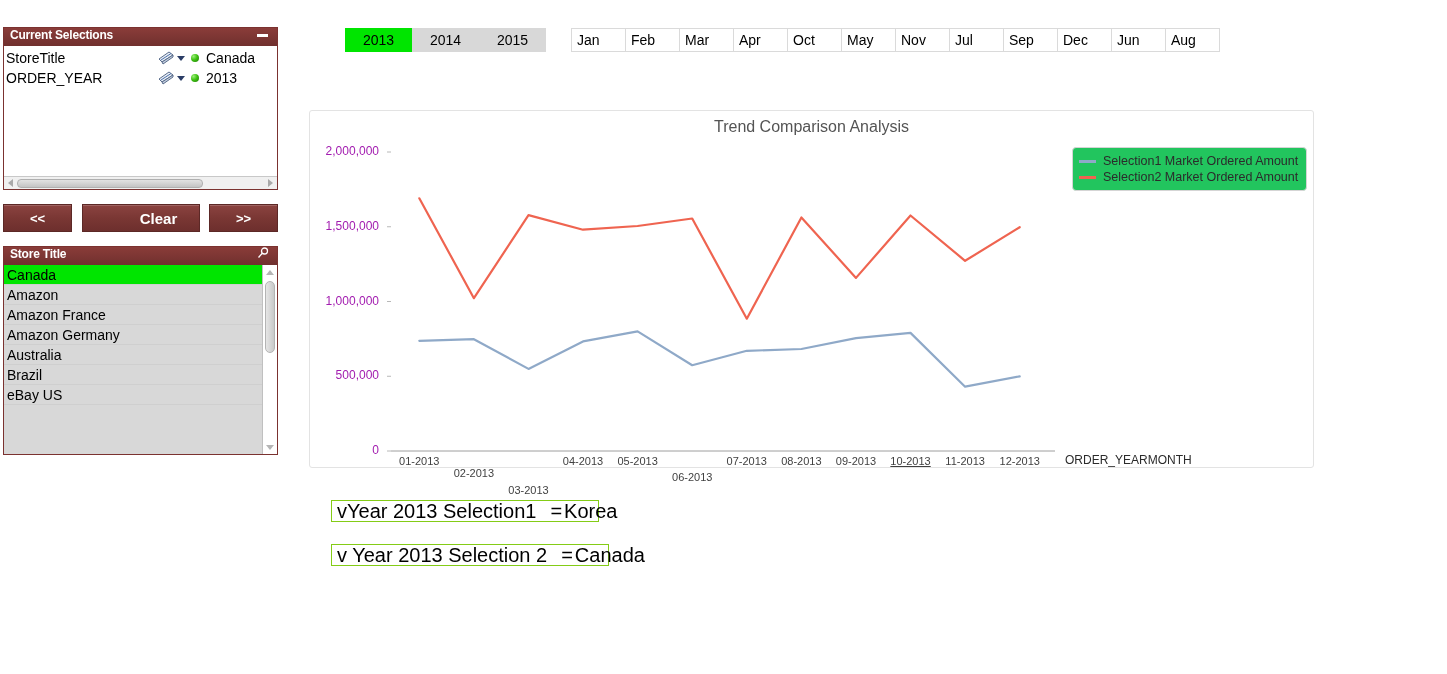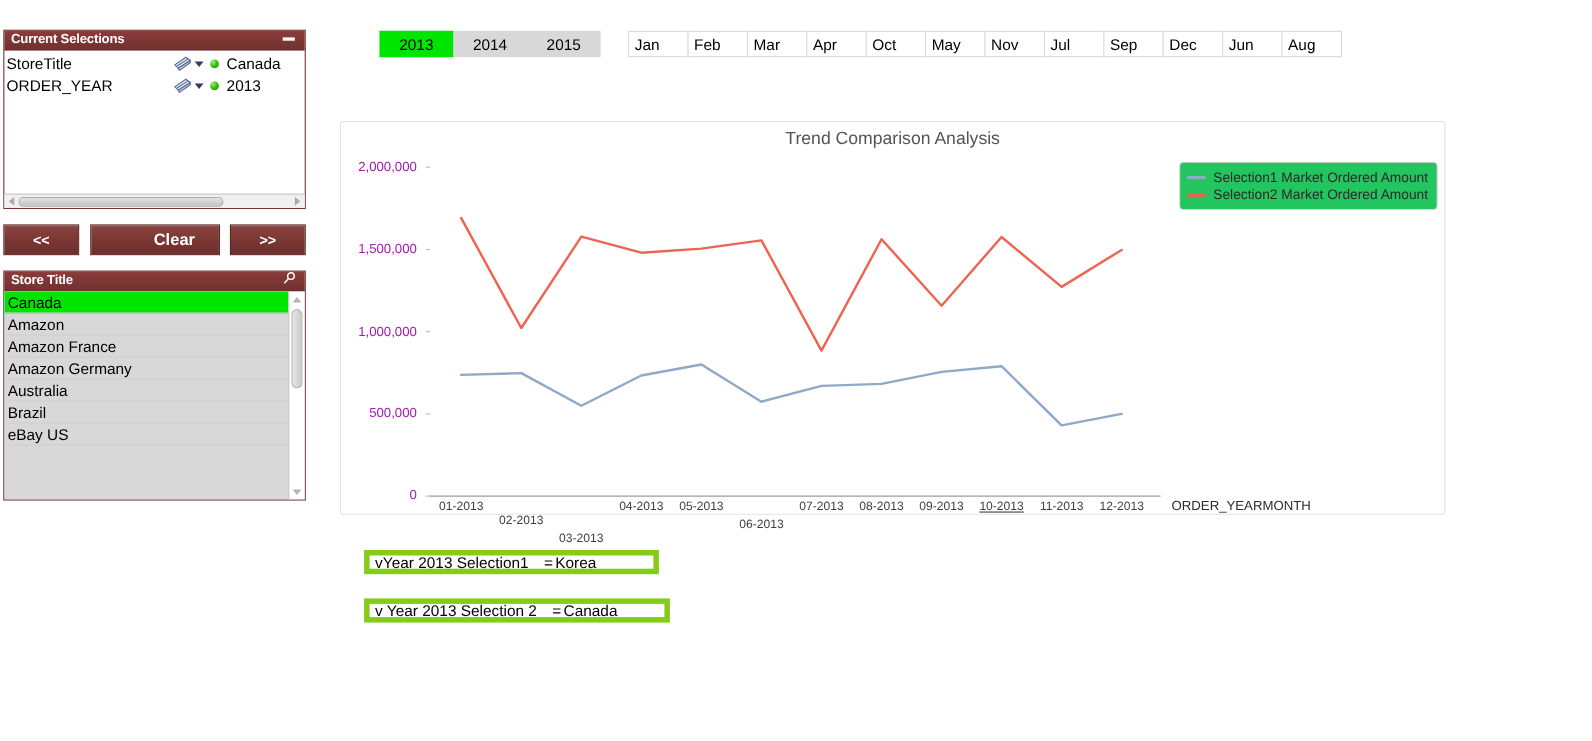--- a/index.html
+++ b/index.html
@@ -202,23 +202,23 @@
     display: flex; align-items: center;
     font-size: 12.5px; color: #2b2b2b;
     height: 16px; white-space: nowrap;
   }
   .legend-swatch { width: 17px; height: 3px; margin-right: 7px; flex: none; }
 
   
   .var-box {
     position: absolute;
     background: #ffffff;
-    border: 5px solid #84cc16;
-    display: flex; align-items: center;
-    font-size: 14px; color: #000;
+    border: 1px solid #84cc16;
+    display: flex; align-items: center;
+    font-size: 20px; color: #000;
     padding-left: 5px;
   }
   #var-box-1 { left: 331px; top: 500px; width: 268px; height: 22px; }
   #var-box-2 { left: 331px; top: 544px; width: 278px; height: 22px; }
   .var-name { white-space: nowrap; }
   .var-eq { margin-left: 14px; margin-right: 2px; }
   .var-val { white-space: nowrap; }
 </style>
 </head>
 <body>

